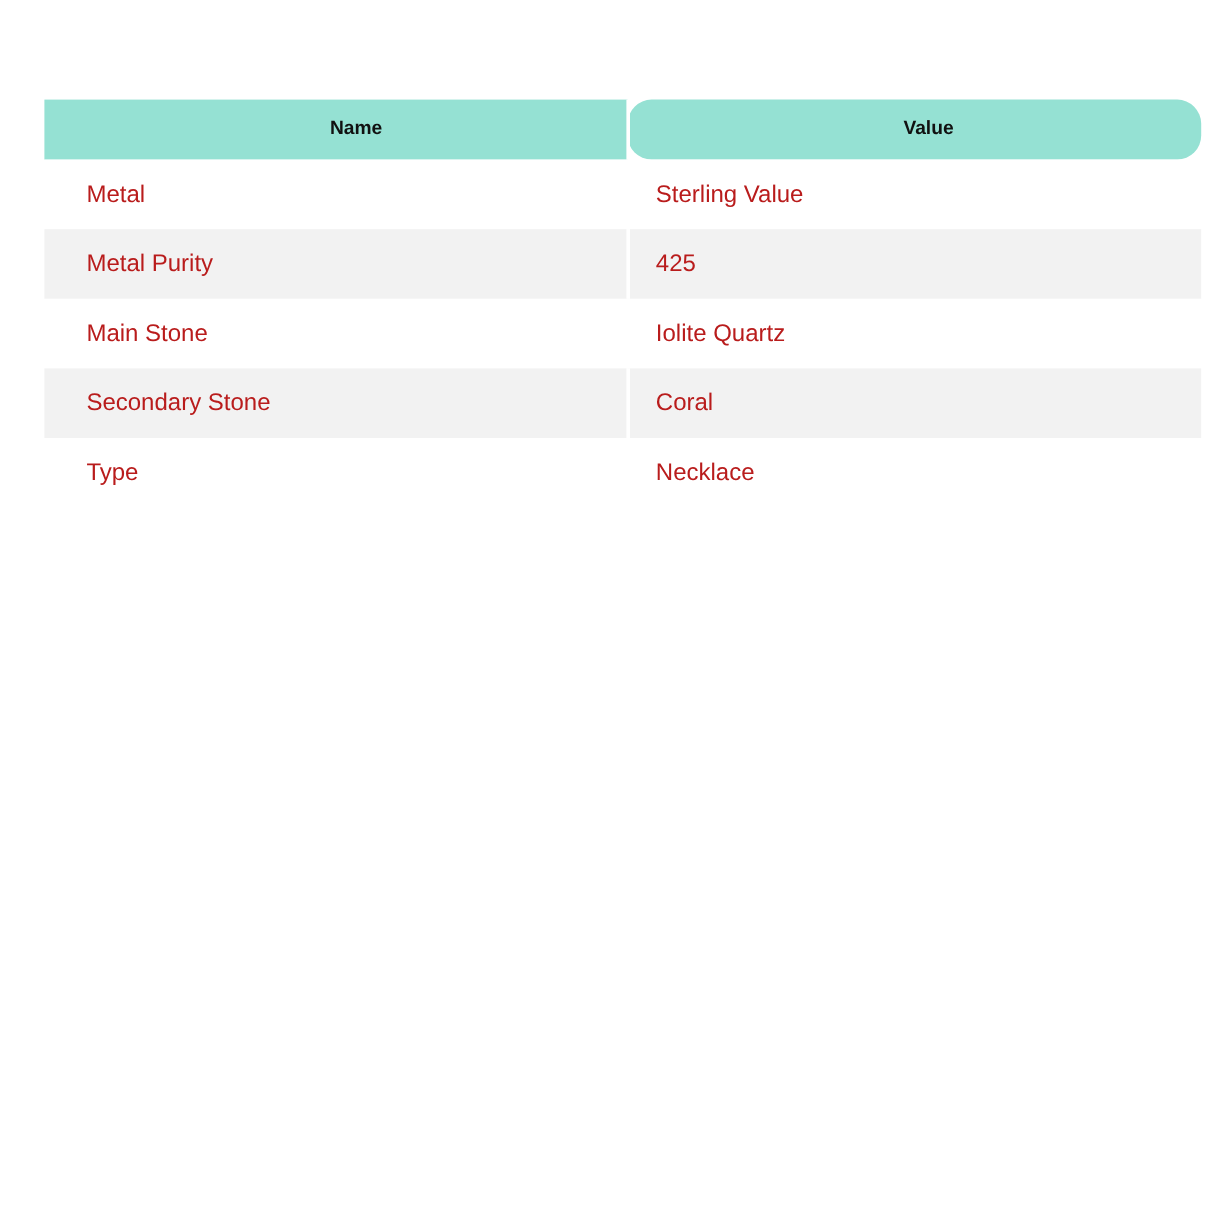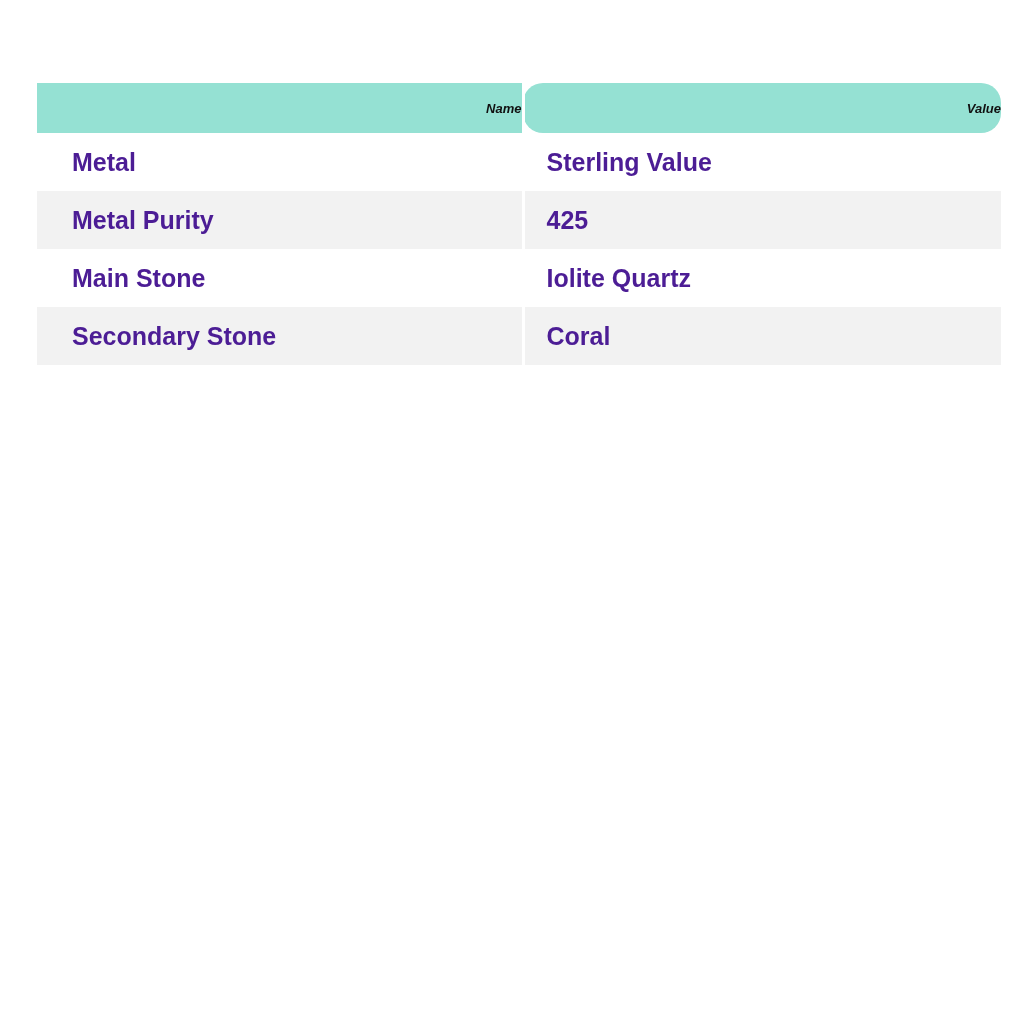--- a/index.html
+++ b/index.html
@@ -23,41 +23,40 @@
     top: 83px;
     width: 964px;
     border-collapse: collapse;
     table-layout: fixed;
   }
   table.attributes col.col-name  { width: 486px; }
   table.attributes col.col-value { width: 478px; }
 
   table.attributes th {
     height: 50px;
-    text-align: right;
+    text-align: center;
     vertical-align: middle;
-    font-size: 13px;
+    font-size: 16px;
     font-weight: 600;
     padding: 0 0 0 35px;
     color: #111111;
-    font-style: italic;
   }
   table.attributes th.value-col {
     padding-left: 22px;
     border-left: 3px solid #ffffff;
     border-radius: 20px;
   }
 
   table.attributes td {
     height: 58px;
     vertical-align: middle;
-    font-size: 25px;
-    font-weight: 700;
+    font-size: 20px;
+    font-weight: 400;
     padding: 0 0 0 35px;
-    color: #4c1d95;
+    color: #b91c1c;
   }
   table.attributes td.value-col {
     padding-left: 22px;
     border-left: 3px solid #ffffff;
   }
 
   
   table.attributes tbody tr:nth-child(even) td { background: #f2f2f2; }
   table.attributes tbody tr:nth-child(odd)  td { background: #ffffff; }
 </style>
@@ -86,15 +85,19 @@
           <td class="value-col">425</td>
         </tr>
         <tr>
           <td class="name-col">Main Stone</td>
           <td class="value-col">Iolite Quartz</td>
         </tr>
         <tr>
           <td class="name-col">Secondary Stone</td>
           <td class="value-col">Coral</td>
         </tr>
+        <tr>
+          <td class="name-col">Type</td>
+          <td class="value-col">Necklace</td>
+        </tr>
       </tbody>
   </table>
 </div>
 
 </body></html>

